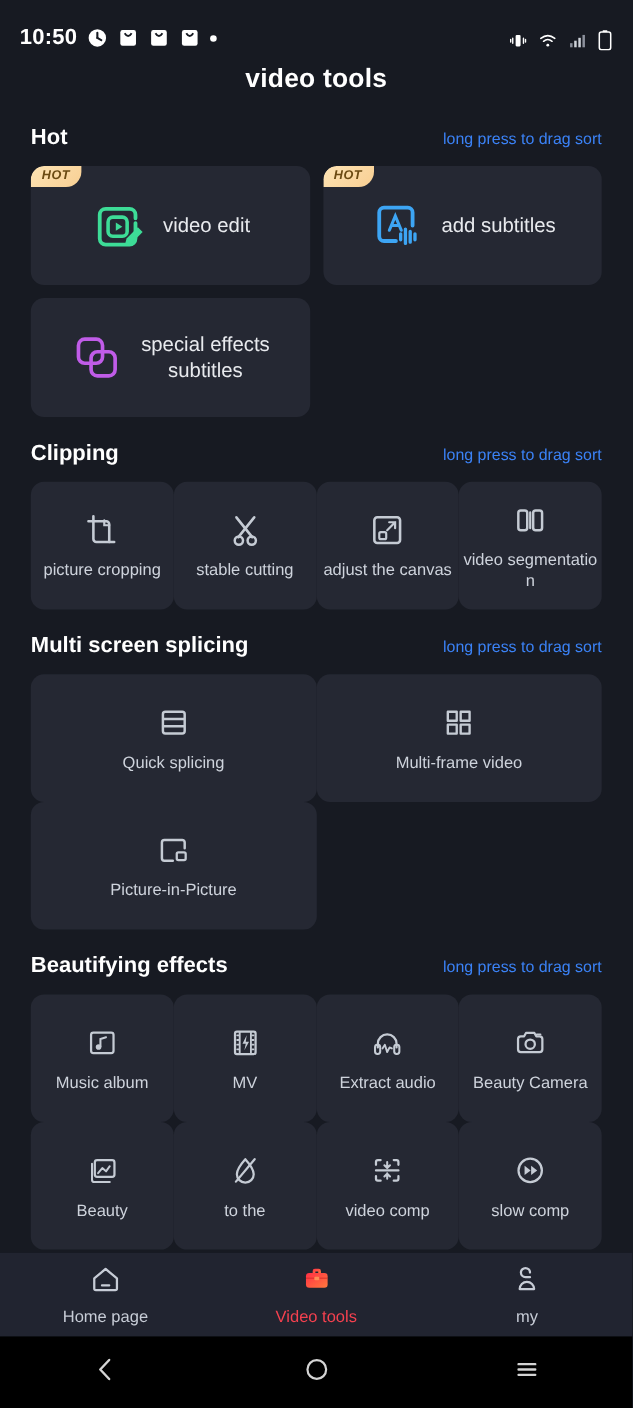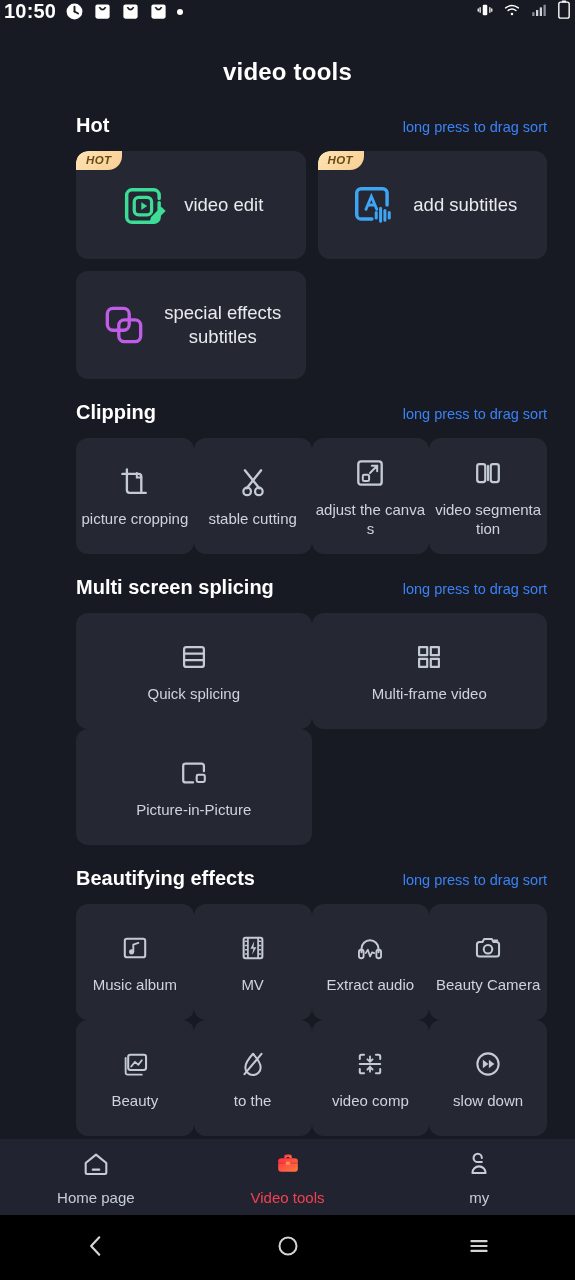--- a/index.html
+++ b/index.html
@@ -6,40 +6,39 @@
   html, body {
     width:575px; height:1280px;
     background:#171a22;
     font-family:"Liberation Sans", sans-serif;
     overflow:hidden;
   }
   body { position:relative; }
 
   
   .statusbar{
-    height:46px; display:flex; align-items:flex-start;
-    padding:0 4px; color:#ffffff;
+    height:46px; display:flex; align-items:flex-end;
+    padding:0 18px; color:#ffffff;
   }
   .sb-left{display:flex;align-items:center;gap:9px;}
   .sb-time{font-size:20px;font-weight:700;letter-spacing:.2px;}
   .sb-right{margin-left:auto;display:flex;align-items:center;gap:9px;}
   .sb-icon{display:block;}
   .sb-dot{width:6px;height:6px;border-radius:50%;background:#fff;display:block;}
 
   
   .apptitle{
     text-align:center;font-size:24px;font-weight:700;color:#ffffff;
     padding:12px 0 6px;letter-spacing:.2px;
   }
 
   
   .scroll{
     position:absolute;top:92px;left:0;right:0;bottom:142px;
     overflow:hidden;
-    padding-left:48px;
   }
 
   .section-head{
     display:flex;align-items:baseline;
     padding:22px 28px 14px 28px;
   }
   .section-title{font-size:20px;font-weight:700;color:#ffffff;}
   .section-hint{margin-left:auto;font-size:14.5px;color:#3b82f6;}
 
   
@@ -376,21 +375,21 @@
     </div>
 
     <div class="tile">
       <span class="icon-wrap">
         <svg width="34" height="34" viewBox="0 0 40 40" fill="none">
           <circle cx="20" cy="20" r="12.5" stroke="#c5cbd4" stroke-width="2.4"></circle>
           <path d="M14 15 L20.5 20 L14 25 Z" fill="#c5cbd4"></path>
           <path d="M21 15 L27.5 20 L21 25 Z" fill="#c5cbd4"></path>
         </svg>
       </span>
-      <span class="tlabel">slow down</span>
+      <span class="tlabel">slow comp</span>
     </div>
   </div>
 
 </div>
 
 <div class="bottomnav">
 
   <div class="navitem">
     <span>
       <svg width="30" height="30" viewBox="0 0 32 32" fill="none">

